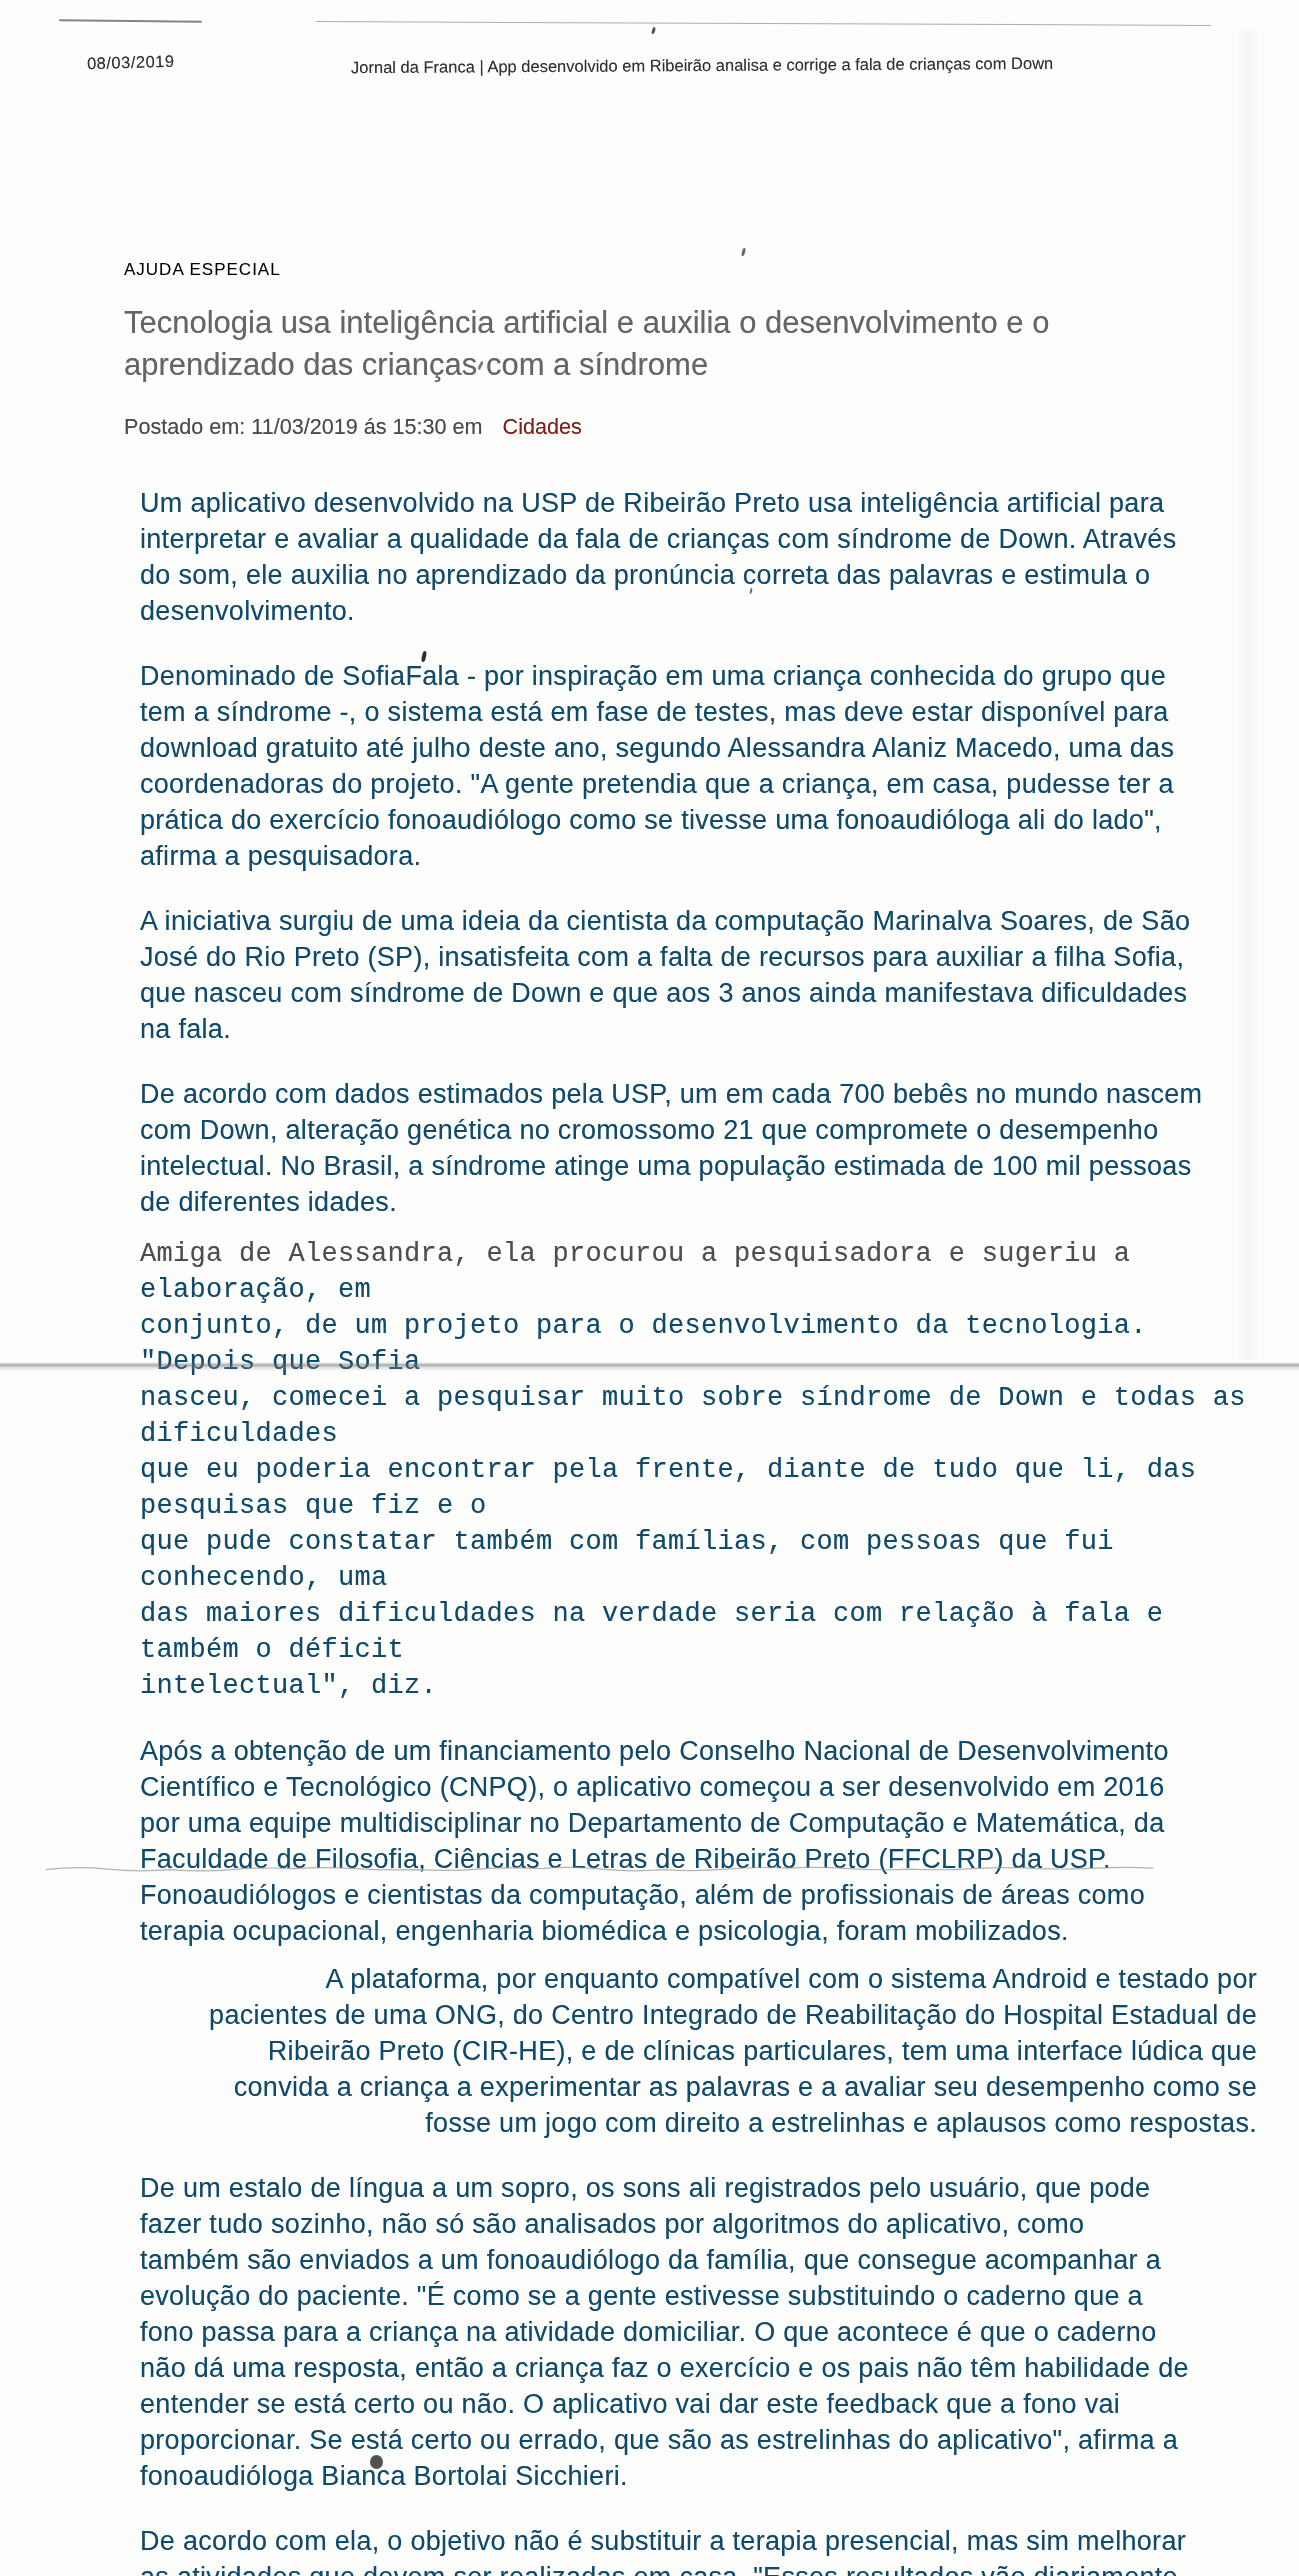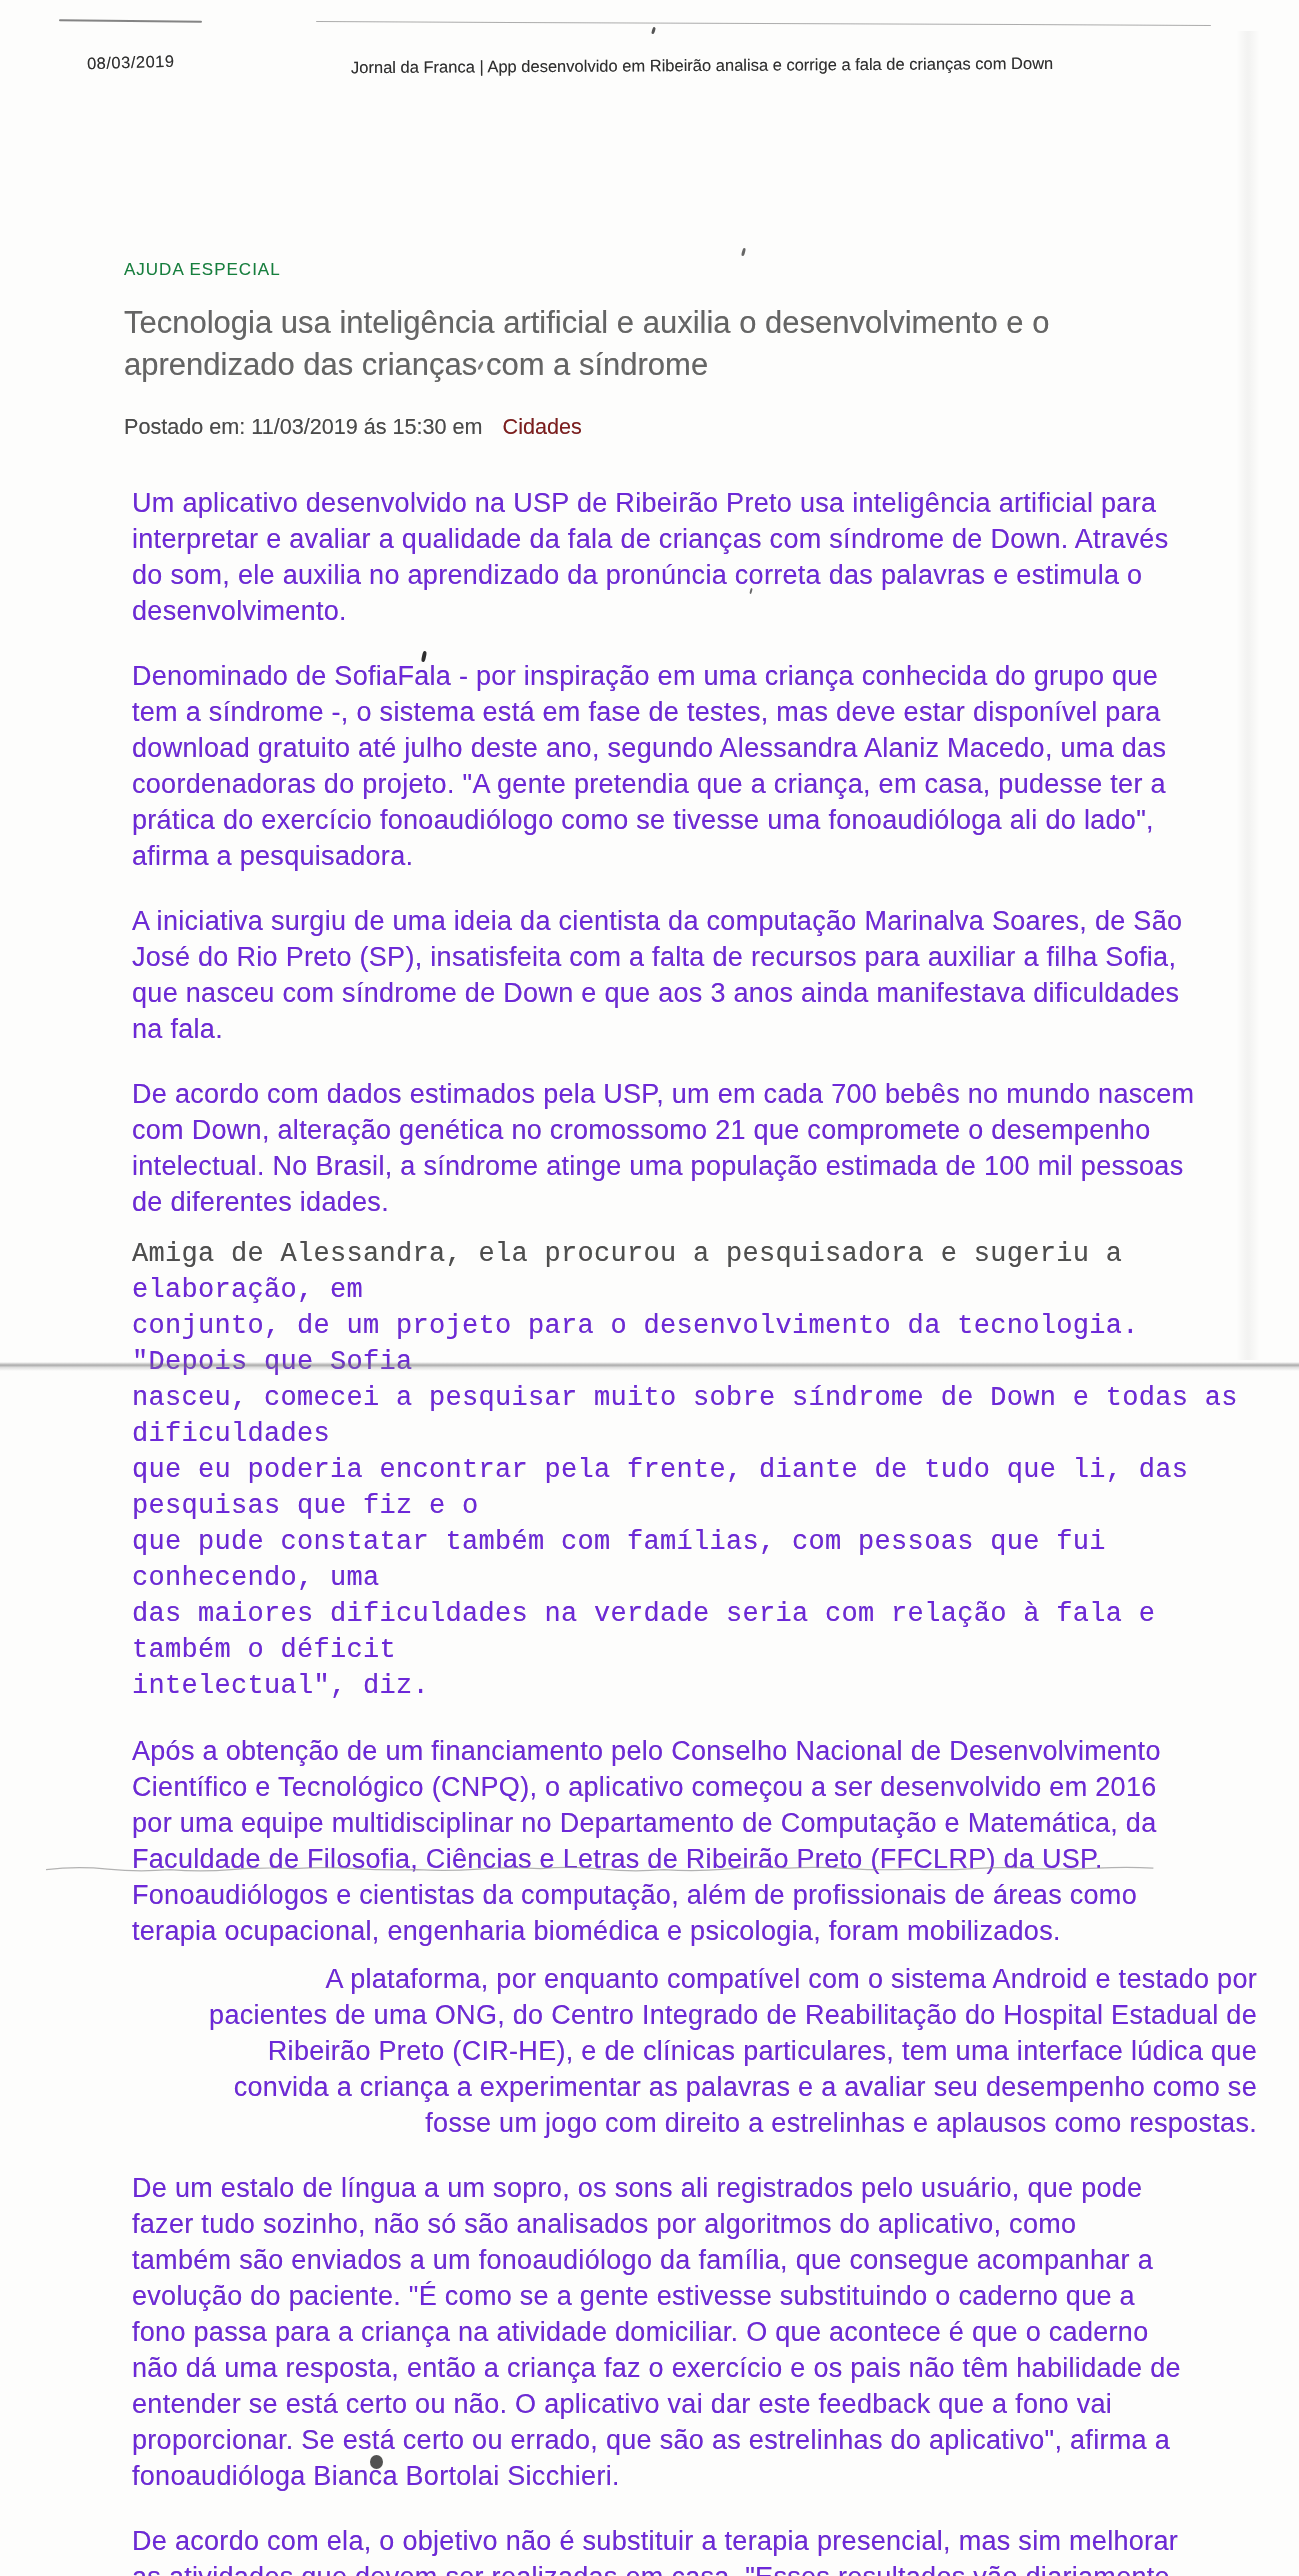--- a/index.html
+++ b/index.html
@@ -28,21 +28,21 @@
     font-size:16.5px;color:#2f2f2f;
     transform:rotate(-0.35deg);
     text-shadow:0 0 0.5px rgba(40,40,40,.4);
     white-space:nowrap;
   }
   
   .article{
     position:absolute;left:124px;top:260px;width:1133px;
   }
   .category{
-    font-size:17px;letter-spacing:1px;color:#15803d;
+    font-size:17px;letter-spacing:1px;color:#000000;
     line-height:20.6px;margin:0 0 21.6px 0;
     text-shadow:0 0 0.5px rgba(160,160,160,.5);
   }
   h1.headline{
     margin:0 0 20.6px 0;
     font-size:36px;line-height:58px;font-weight:bold;
     color:#2e2e2e;letter-spacing:-0.3px;
     white-space:pre-line;
     text-shadow:0 0 0.8px rgba(30,30,30,.4);
   }
@@ -52,22 +52,22 @@
     color:#656565;white-space:pre-line;
     text-shadow:0 0 0.6px rgba(90,90,90,.5);
   }
   .posted{
     font-size:21.6px;line-height:26px;color:#4a4a4a;
     margin:0 0 45px 0;
     text-shadow:0 0 0.5px rgba(60,60,60,.45);
   }
   .posted a{color:#7f1d1d;text-decoration:none;margin-left:20px;cursor:pointer;}
   .body p{
-    margin:0 0 29px 8px;
-    font-size:27px;line-height:36px;color:#6d28d9;
+    margin:0 0 29px 16px;
+    font-size:27px;line-height:36px;color:#0c4a6e;
     letter-spacing:0.3px;
     white-space:pre-line;
     text-shadow:0 0 0.6px rgba(105,105,105,.55);
   }
   .body p.pull-up-a{margin-top:-13.4px;font-family:Liberation Mono, monospace;}
   .body p.pull-up-b{margin-top:-16.5px;text-align:right;}
   .body p.dark-first::first-line{color:#4e4e4e;}
   
   .scan-band{
     position:absolute;left:0;top:1362px;width:1300px;height:9.3px;

